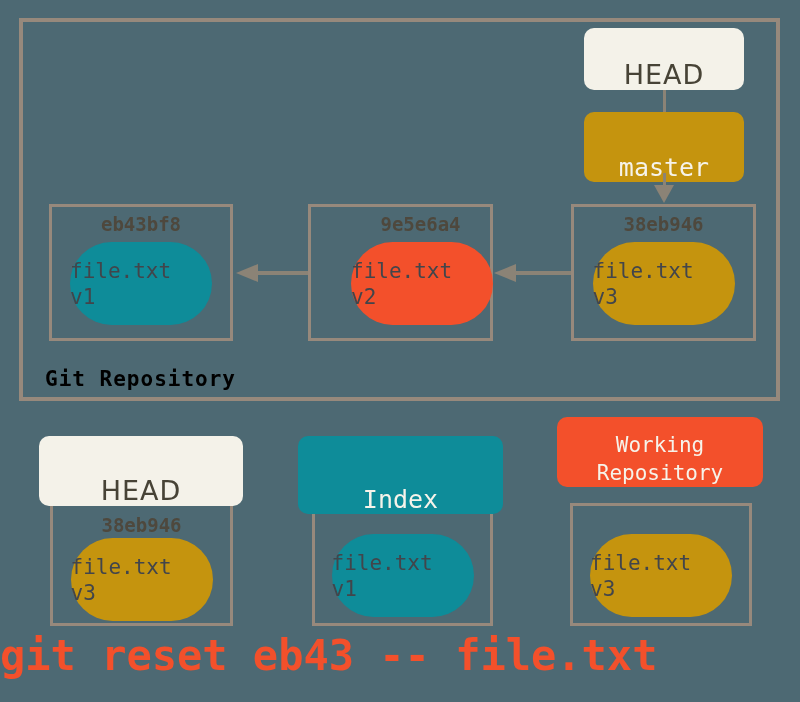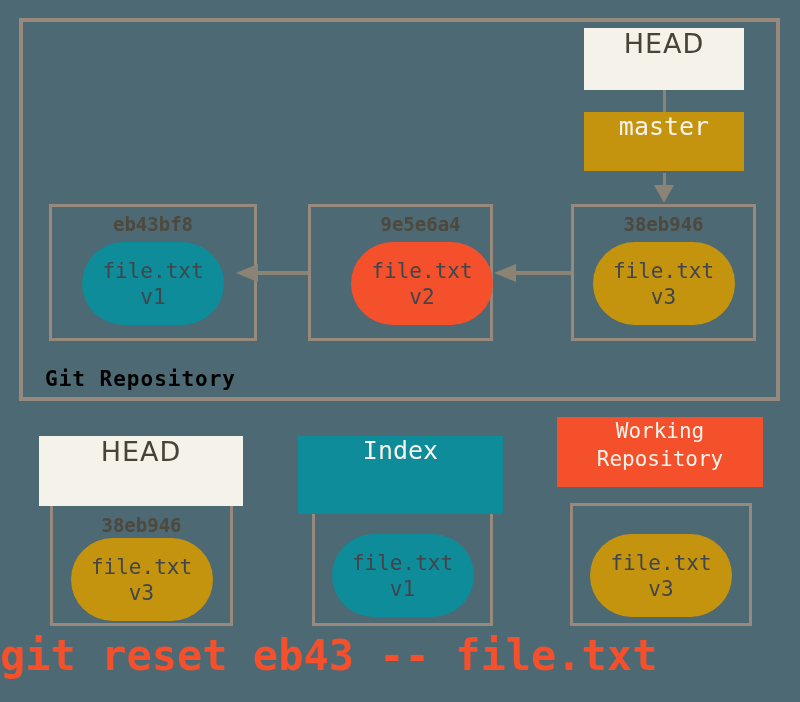--- a/index.html
+++ b/index.html
@@ -42,38 +42,39 @@
     color: #4E483D;
   }
   .hash.tight { padding-top: 5px; line-height: 22px; }
 
   .blob {
     width: 142px; height: 83px;
     margin: 5px auto 0 auto;
     border-radius: 42px;
     display: flex;
     flex-direction: column;
-    align-items: center;
+    align-items: flex-start;
     justify-content: center;
     font-size: 21px;
     line-height: 26px;
     color: #42454B;
     text-align: center;
   }
   .blob.solo { margin-top: 28px; }
   .blob.after-hash { margin-top: 2px; }
 
   
   .flat-box {
     position: absolute;
     display: flex;
     flex-direction: column;
     align-items: center;
-    justify-content: flex-start;
+    justify-content: flex-end;
     text-align: center;
+    border-radius: 10px;
   }
   .head-text {
     font-family: "DejaVu Sans", "Liberation Sans", sans-serif;
     font-size: 27px;
     font-weight: 500;
     color: #474336;
     letter-spacing: 1px;
   }
   .label-light {
     font-size: 25px;
@@ -119,28 +120,28 @@
   <div class="repo-box">
     <div class="repo-label">Git Repository</div>
   </div>
 
   <div class="flat-box" style="left: 584px; top: 28px; width: 160px; height: 62px; background-color: rgb(244, 242, 233);">
     <span class="head-text">HEAD</span>
   </div>
 
   <div class="vline" style="left:663px; top:90px; height:22px;"></div>
 
-  <div class="flat-box" style="left: 584px; top: 112px; width: 160px; height: 59px; background-color: rgb(197, 148, 14);">
+  <div class="flat-box" style="left: 584px; top: 112px; width: 160px; height: 70px; background-color: rgb(197, 148, 14);">
     <span class="label-light">master</span>
   </div>
 
   <div class="vline" style="left:663px; top:173px; height:13px;"></div>
   <div class="tri-down" style="left:654px; top:185px;"></div>
 
-  <div class="node-box" style="left:49px; top:204px; width:208px; height:137px;">
+  <div class="node-box" style="left:49px; top:204px; width:184px; height:137px;">
     <div class="hash">eb43bf8</div>
     <div class="blob" style="background-color: rgb(14, 140, 153);">
       <span>file.txt</span>
       <span>v1</span>
     </div>
   </div>
 
   <div class="tri-left" style="left:236px; top:264px;"></div>
   <div class="hline" style="left:257px; top:271px; width:51px;"></div>
 

